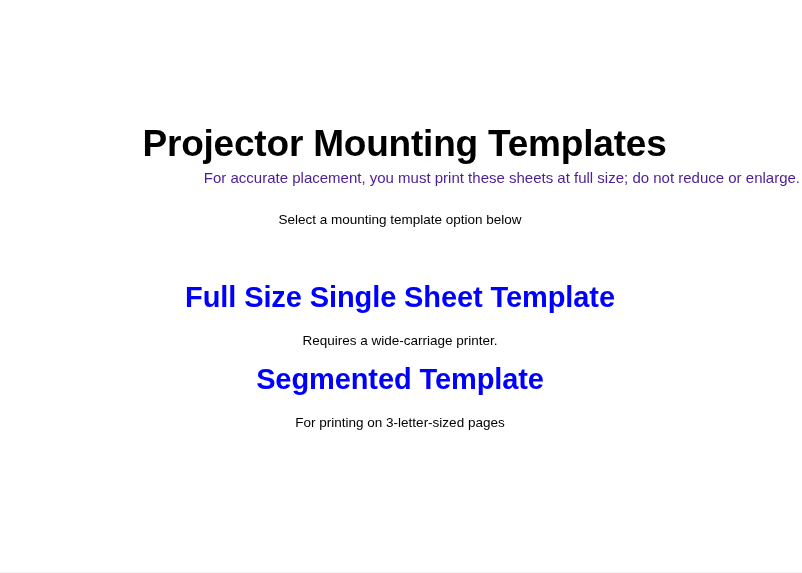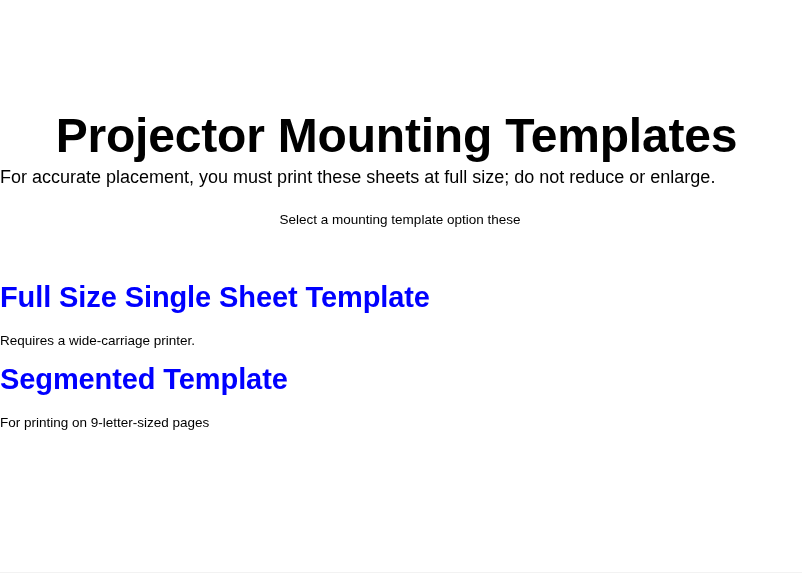--- a/index.html
+++ b/index.html
@@ -27,61 +27,61 @@
 
   .content {
     position: absolute;
     left: 0;
     top: 0;
     width: 802px;
     text-align: center;
   }
 
   .page-title {
-    margin: 4px;
+    margin: 12px;
     padding: 0;
-    font-size: 48px;
+    font-size: 37px;
     line-height: 44px;
     font-weight: bold;
     letter-spacing: -0.2px;
     color: #000000;
     position: absolute;
     left: 0;
     top: 110px;
     width: 785px;
     text-align: center;
   }
 
   .subtitle {
     position: absolute;
     left: 0;
     top: 169px;
     width: 800px;
-    text-align: left;
-    font-size: 18px;
+    text-align: right;
+    font-size: 15px;
     line-height: 17px;
-    color: #000000;
+    color: #4c1d95;
   }
 
   .instruction {
     position: absolute;
     left: 0;
     top: 211px;
     width: 800px;
     text-align: center;
     font-size: 13.5px;
     line-height: 17px;
     color: #000000;
   }
 
   .option-block {
     position: absolute;
     left: 0;
     width: 800px;
-    text-align: left;
+    text-align: center;
   }
 
   .option-one  { top: 281px; }
   .option-two  { top: 363px; }
 
   .option-link {
     display: inline-block;
     font-size: 29px;
     line-height: 33px;
     font-weight: bold;
@@ -102,26 +102,26 @@
 </head>
 <body>
 
 <div class="page">
   <div class="content">
 
     <h1 class="page-title">Projector Mounting Templates</h1>
 
     <div class="subtitle">For accurate placement, you must print these sheets at full size; do not reduce or enlarge.</div>
 
-    <div class="instruction">Select a mounting template option these</div>
+    <div class="instruction">Select a mounting template option below</div>
 
     <div class="option-block option-one">
       <a class="option-link">Full Size Single Sheet Template</a>
       <span class="option-caption">Requires a wide-carriage printer.</span>
     </div>
 
     <div class="option-block option-two">
       <a class="option-link">Segmented Template</a>
-      <span class="option-caption">For printing on 9-letter-sized pages</span>
+      <span class="option-caption">For printing on 3-letter-sized pages</span>
     </div>
 
   </div>
 </div>
 
 </body></html>

